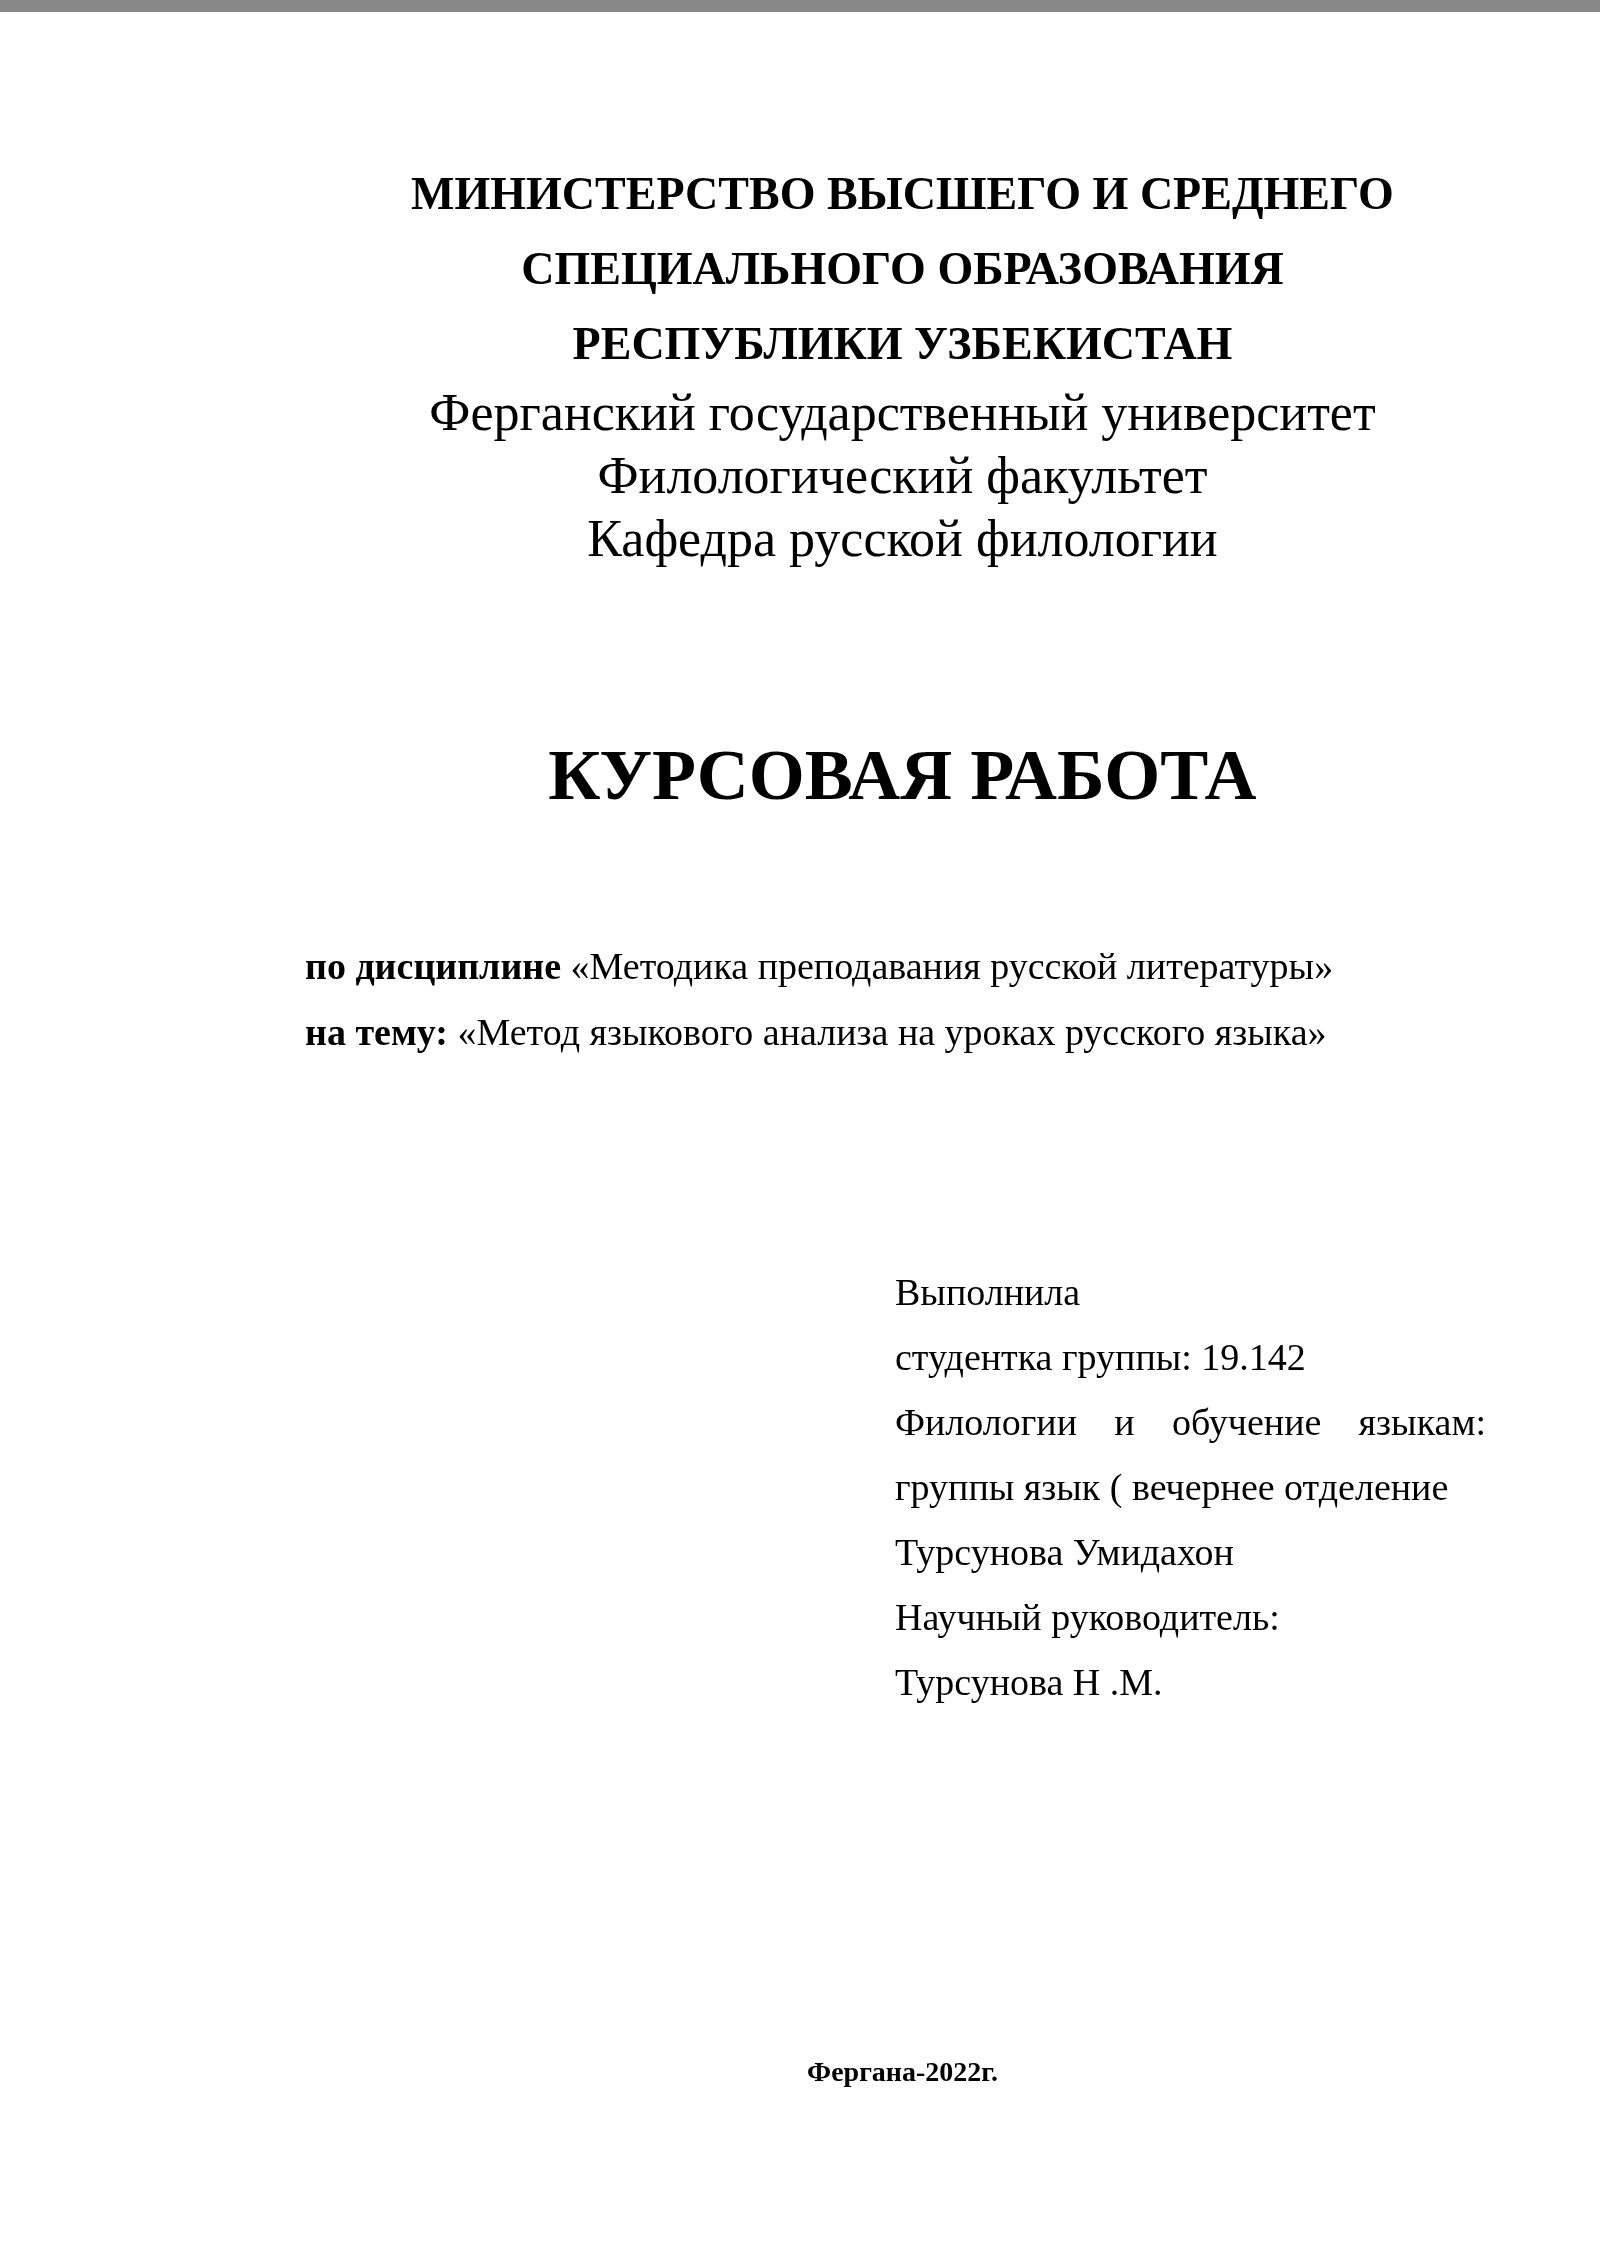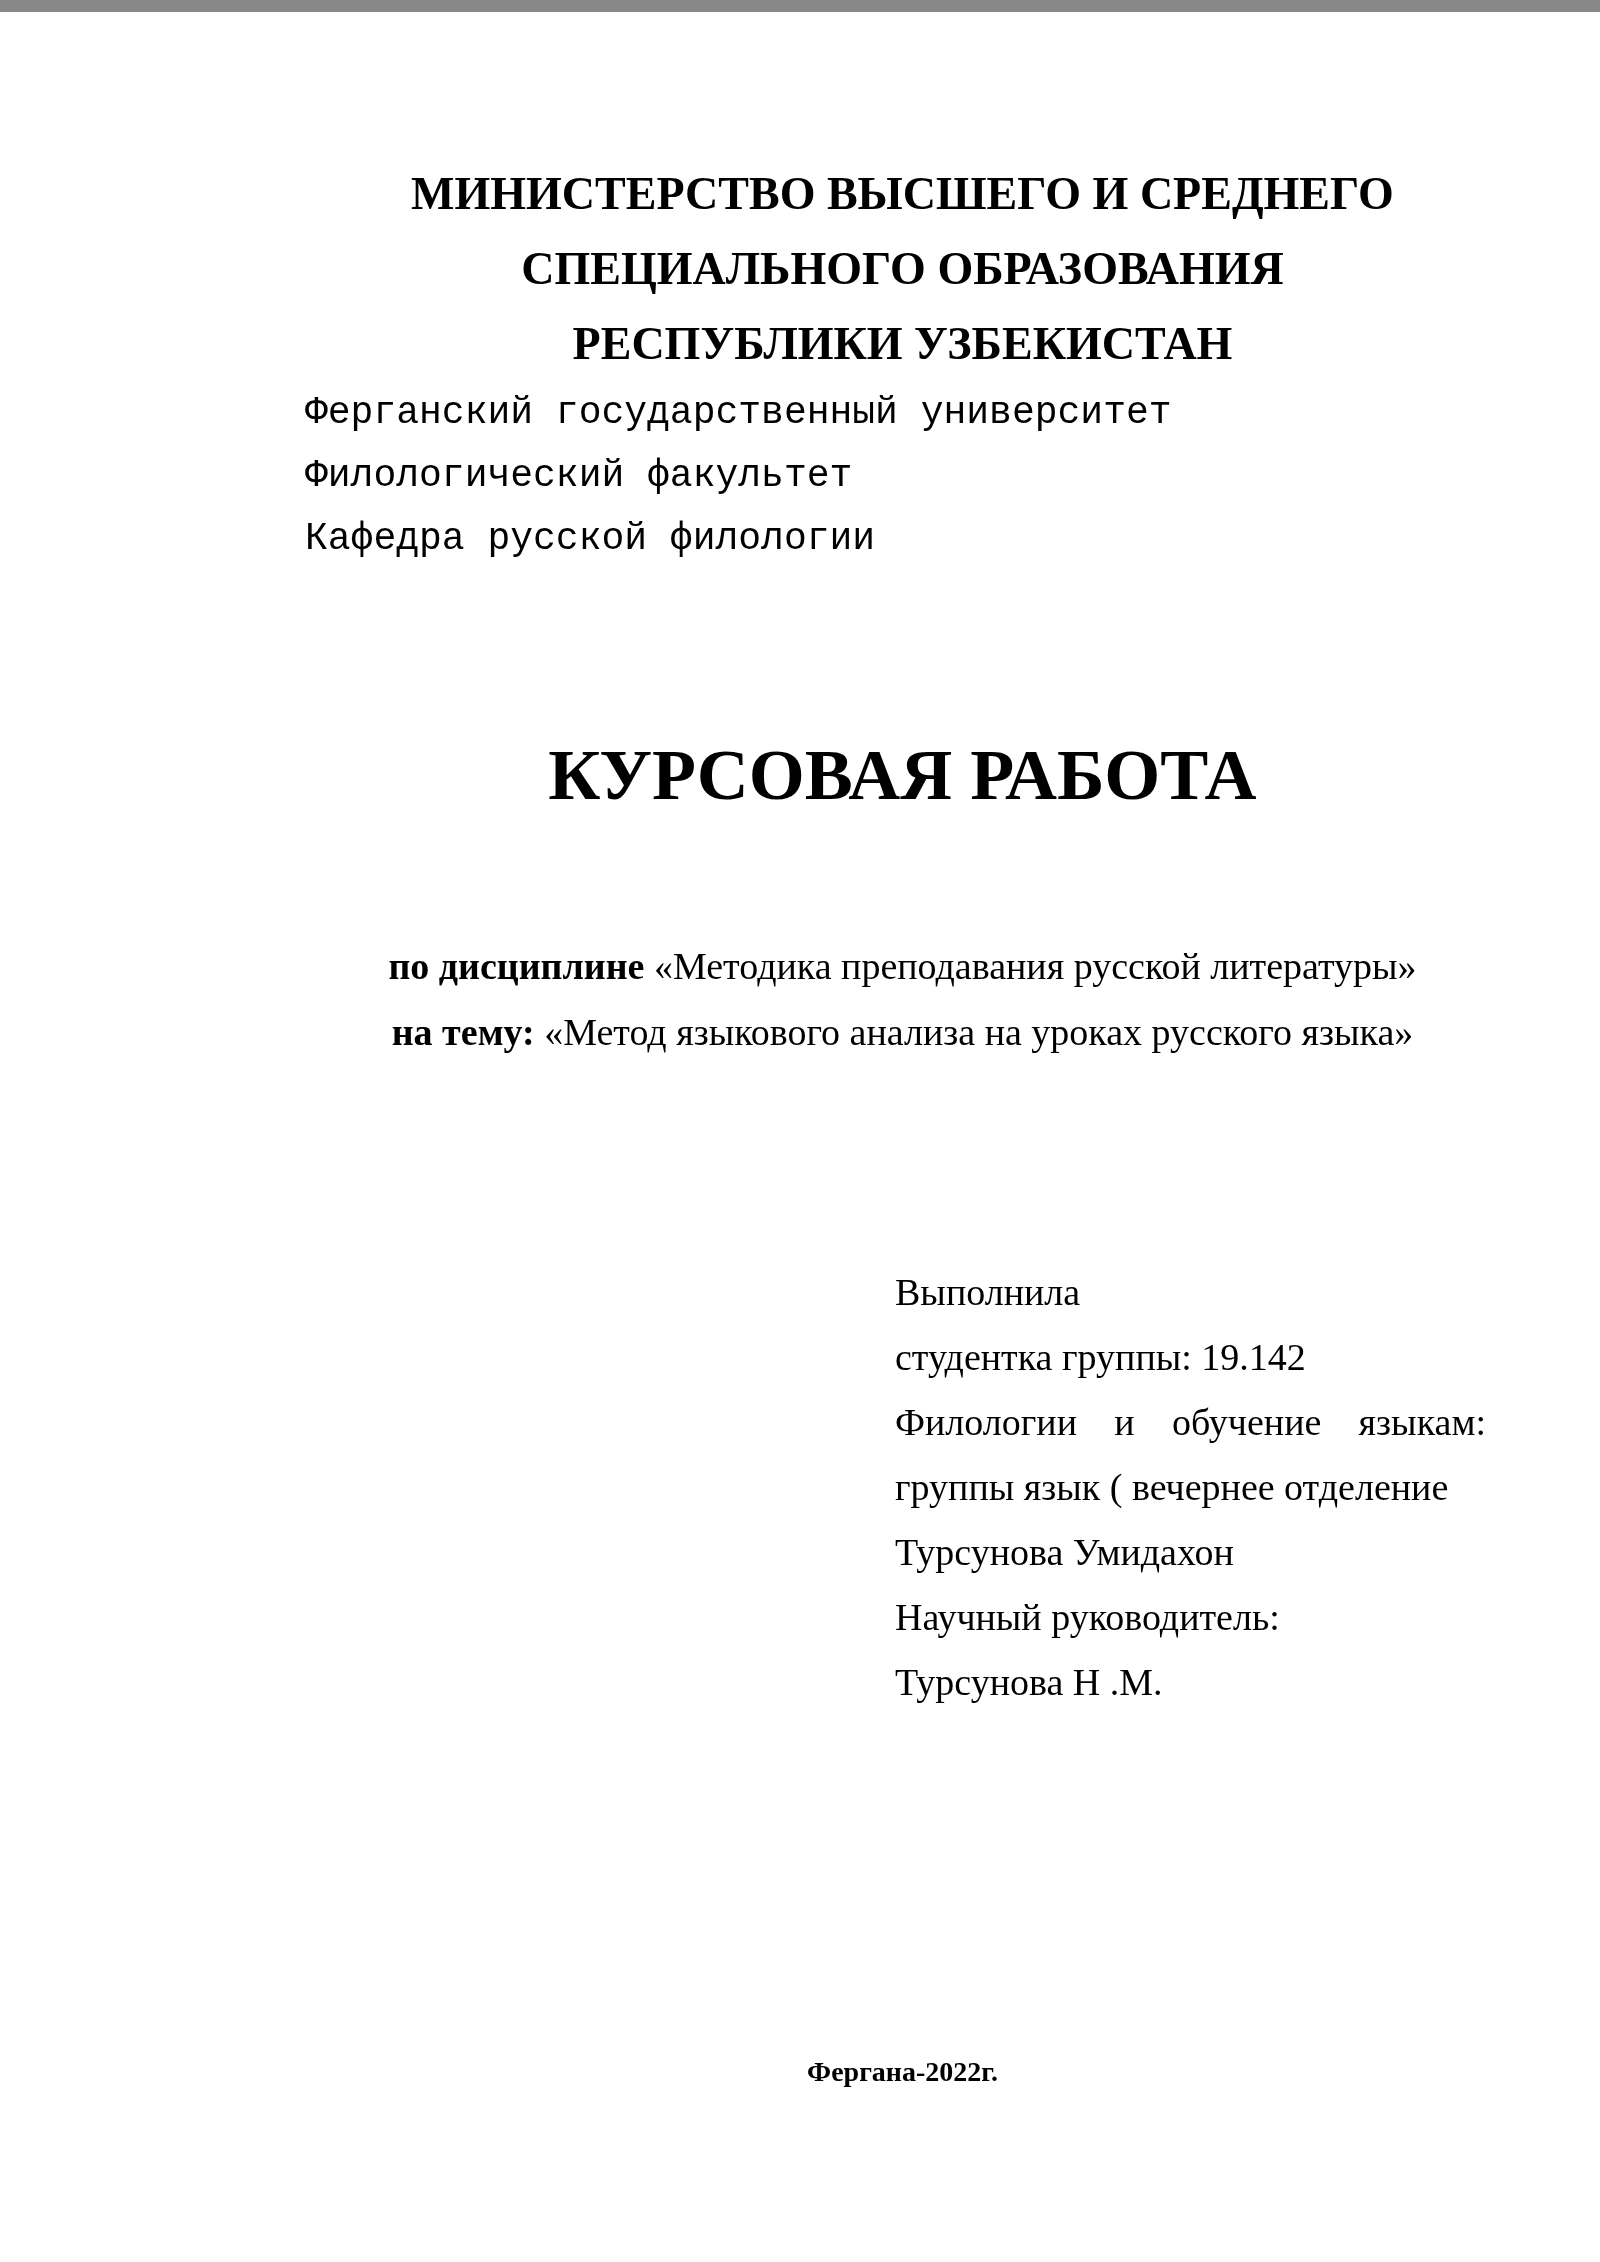--- a/index.html
+++ b/index.html
@@ -28,36 +28,34 @@
 
   .ministry-block {
     top: 144px;
     text-align: center;
     font-weight: bold;
     font-size: 46px;
     line-height: 75px;
   }
   .subheader-block {
     top: 369px;
-    text-align: left;
-    font-size: 38px;
+    text-align: center;
+    font-size: 52px;
     line-height: 63px;
-    font-family: Liberation Mono, monospace;
   }
   .title-block {
     top: 706px;
     text-align: center;
     font-weight: bold;
     font-size: 72px;
     line-height: 115px;
     white-space: nowrap;
   }
   .discipline-block {
     top: 921px;
-    text-align: center;
     font-size: 38px;
     line-height: 66px;
   }
   .discipline-block .lbl { font-weight: bold; }
   .author-block {
     top: 1248px;
     left: 590px;
     width: 591px;
     font-size: 38px;
     line-height: 65px;

